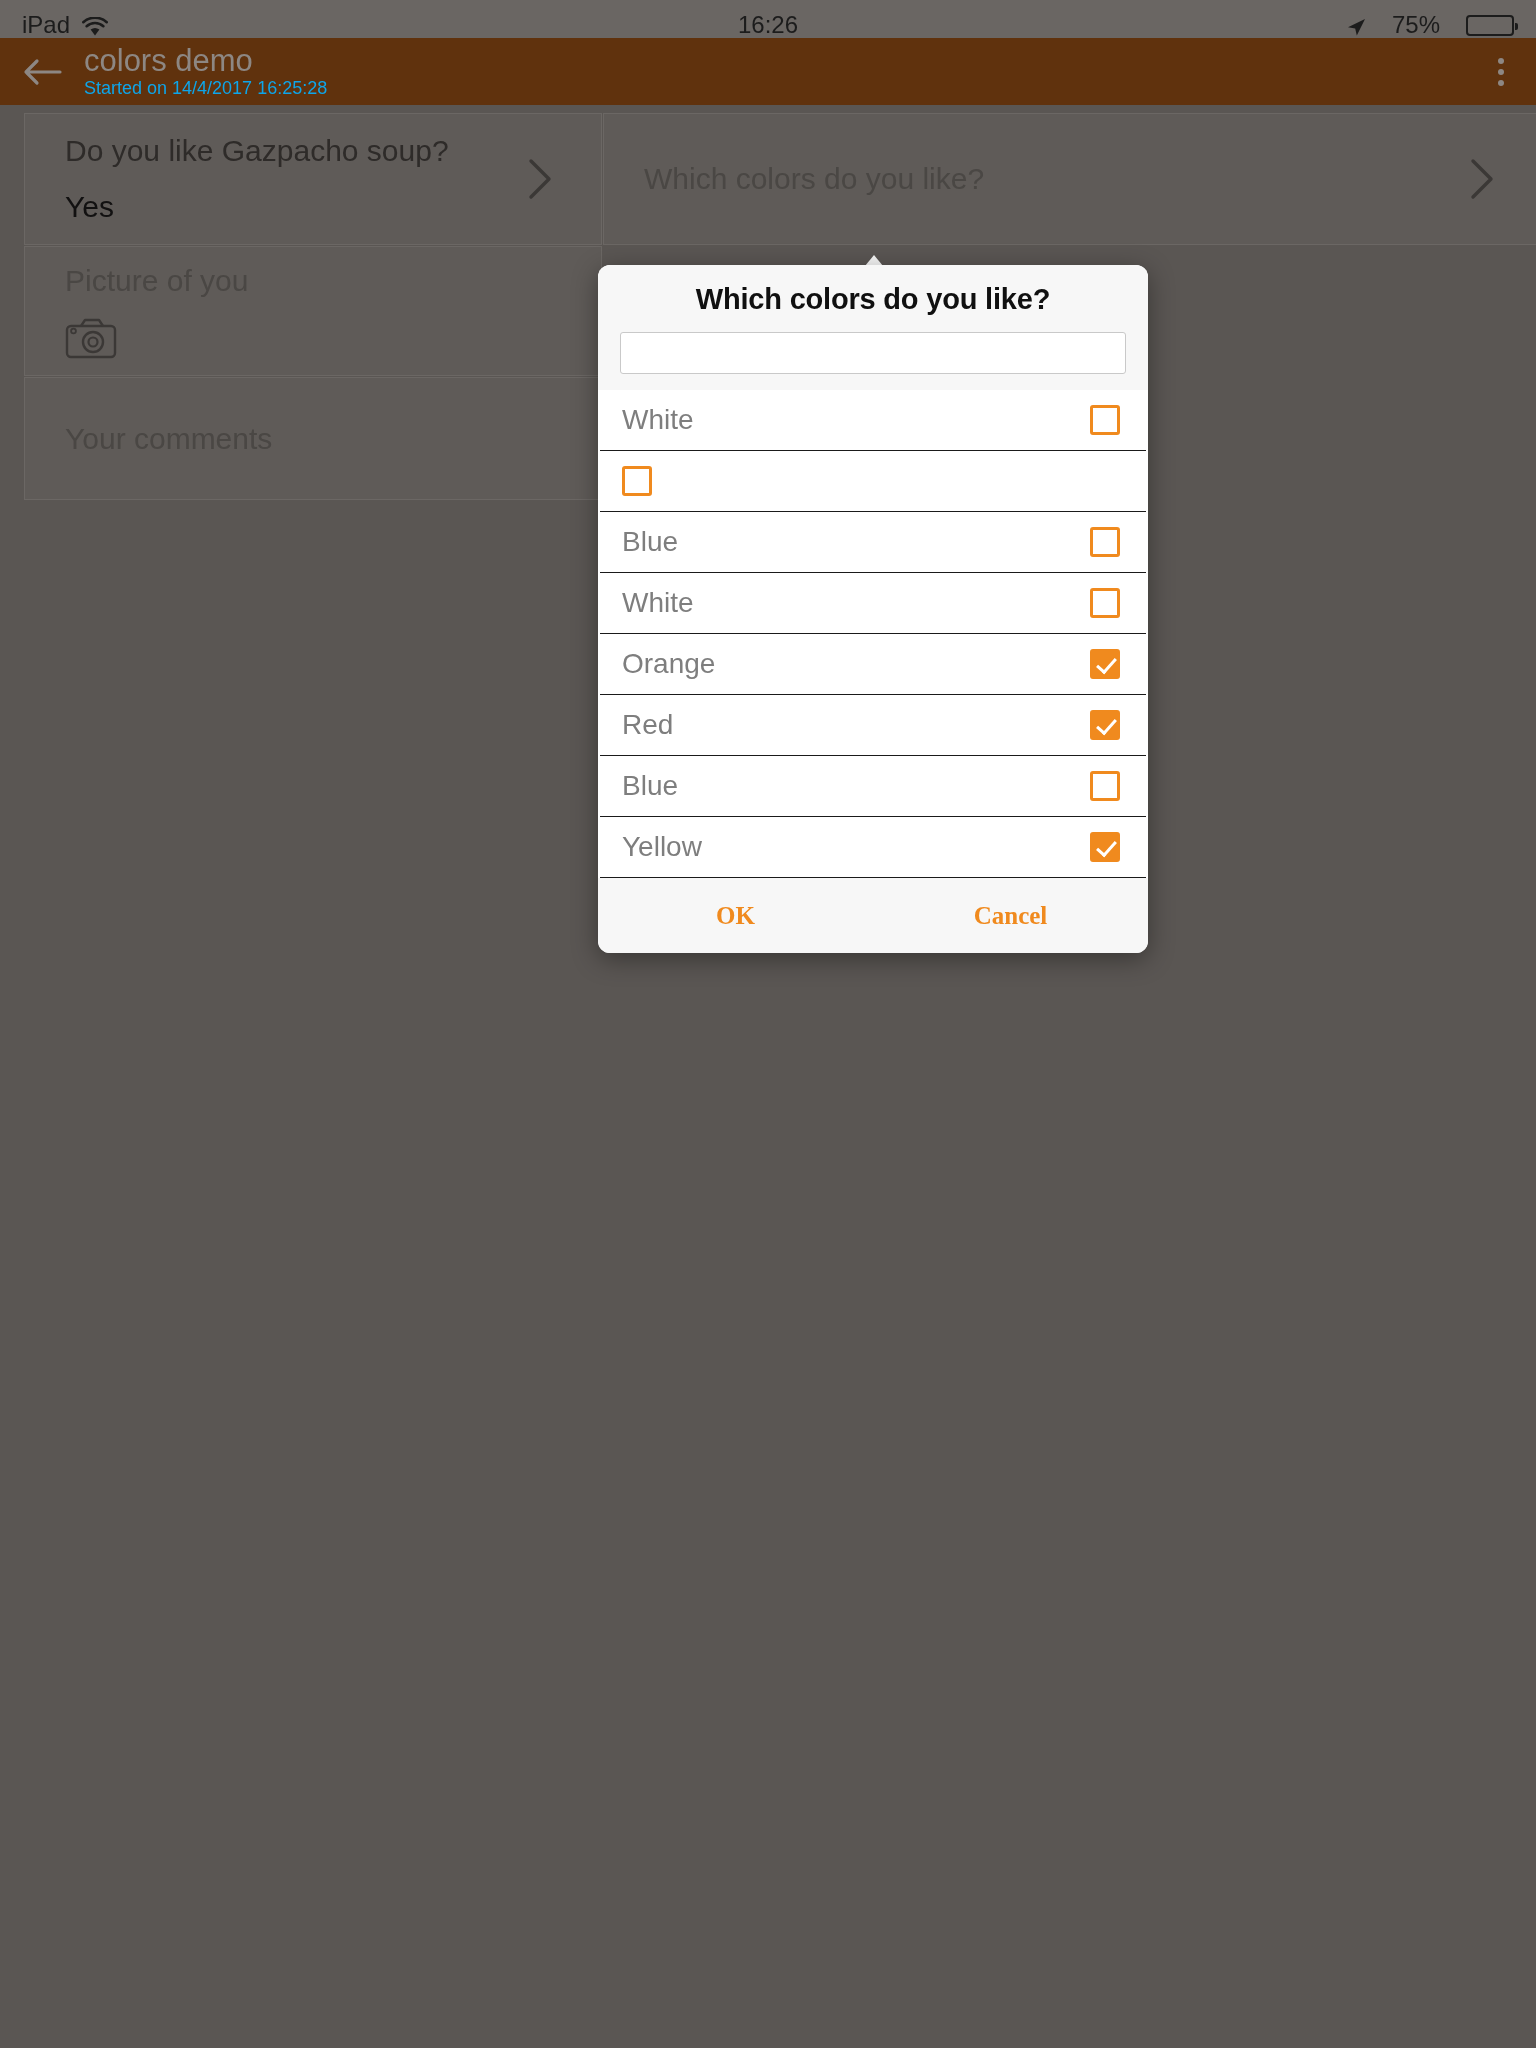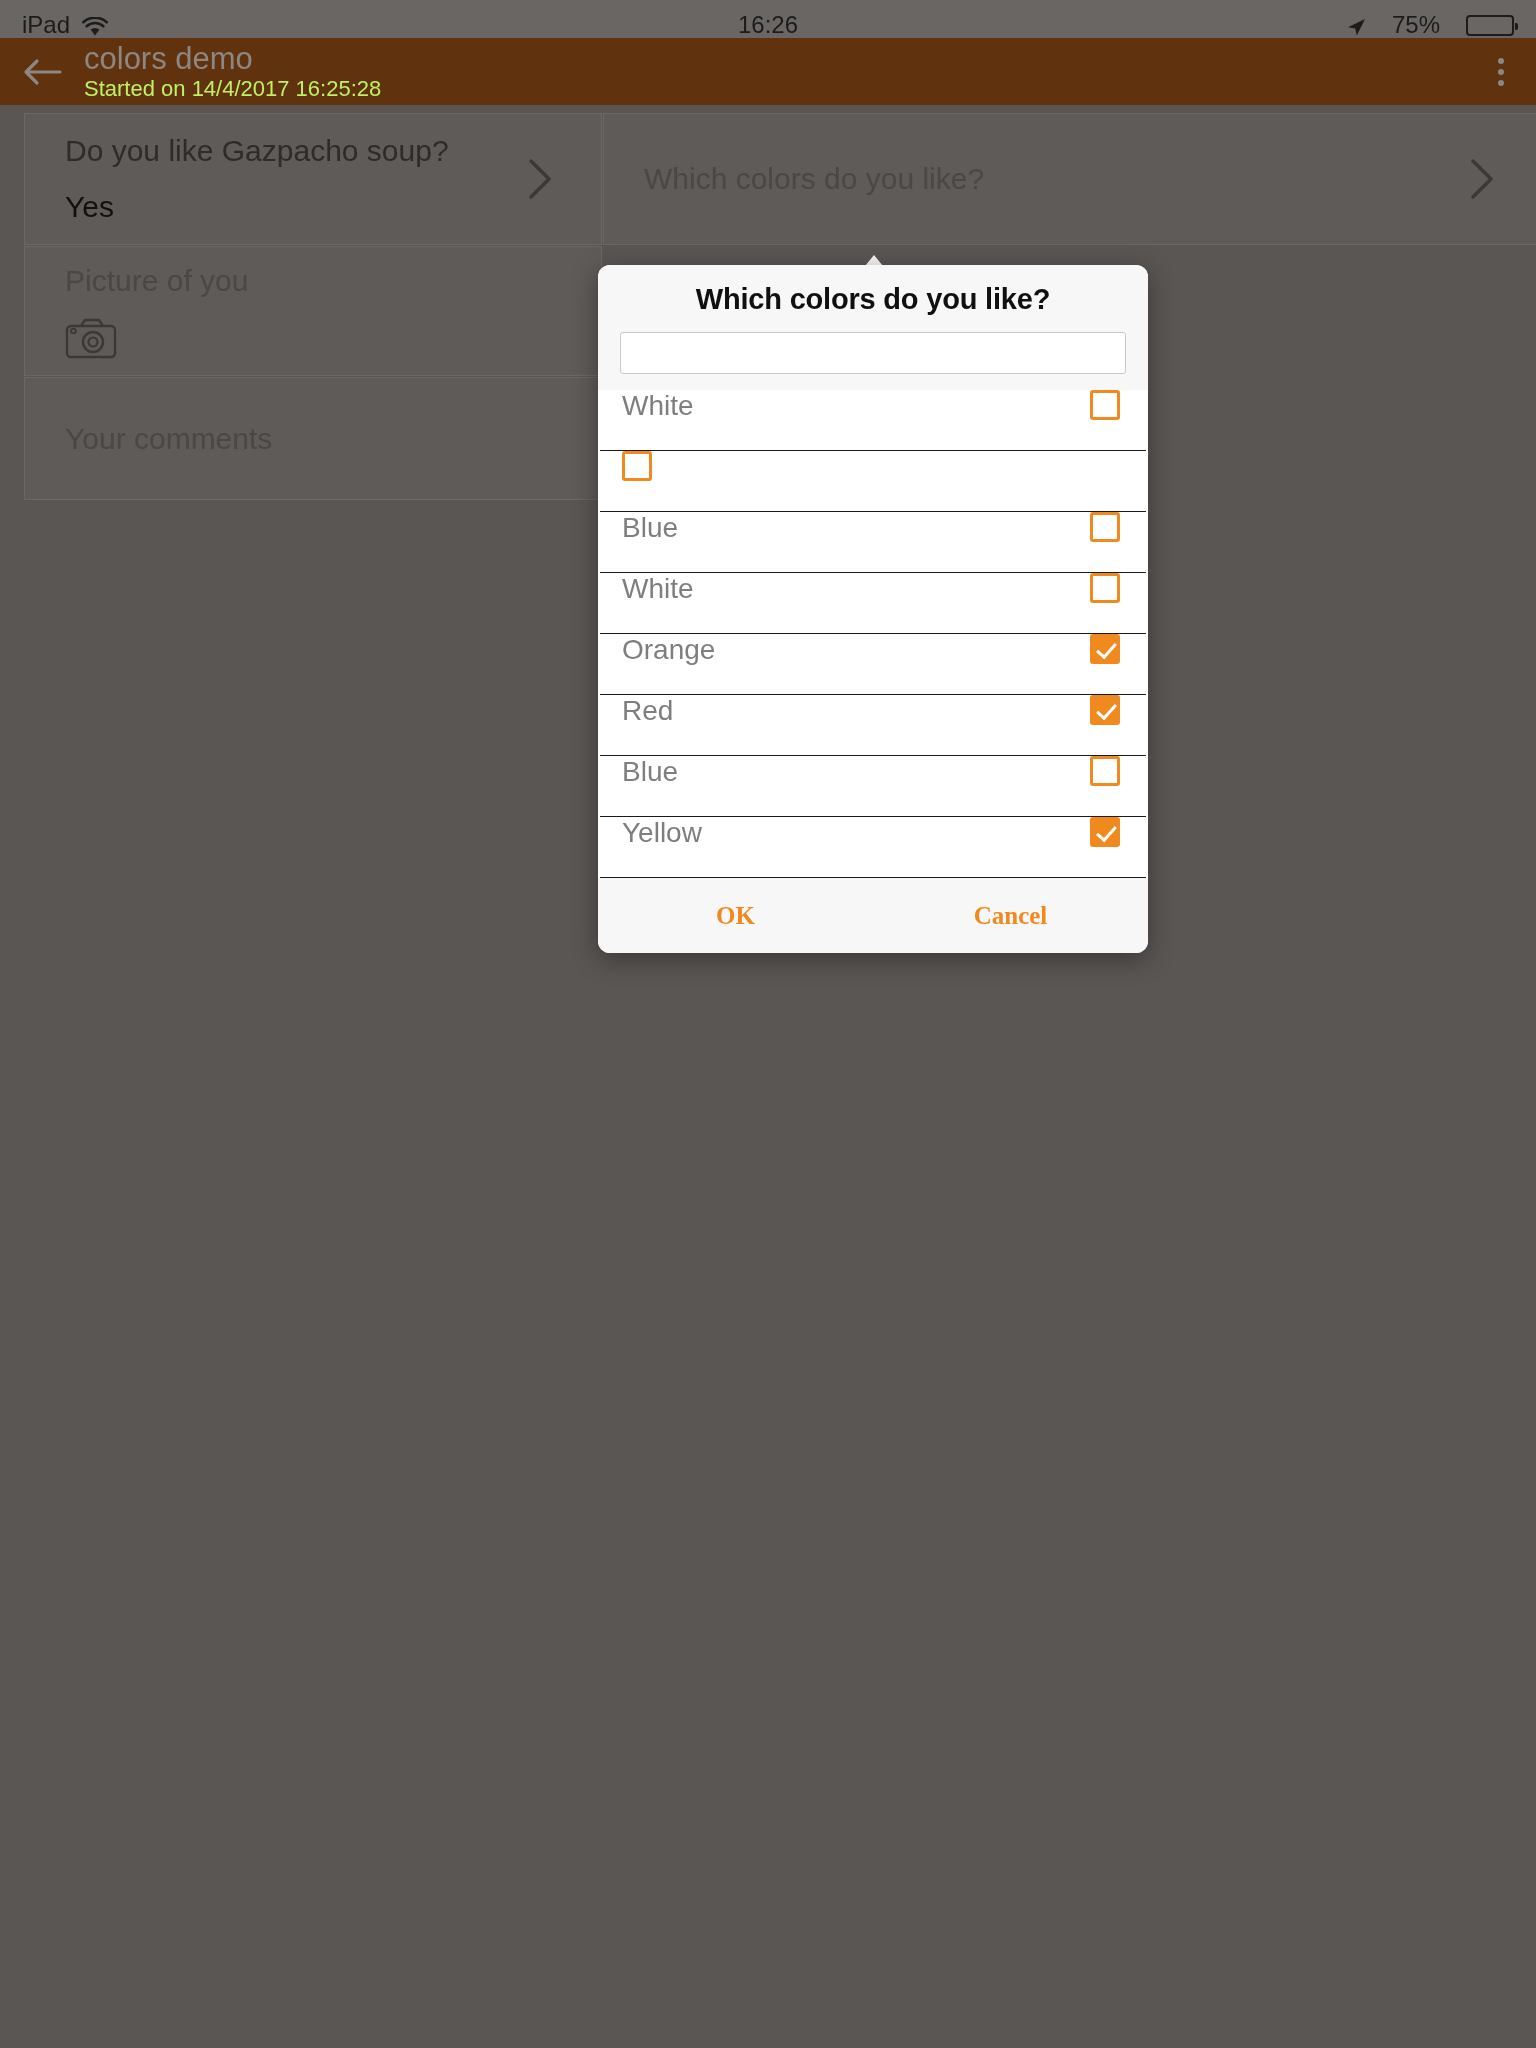--- a/index.html
+++ b/index.html
@@ -44,21 +44,21 @@
   
   .appbar {
     position: absolute; left: 0; top: 38px; width: 1536px; height: 67px;
     background: #60320d;
     display: flex; align-items: center;
     padding: 0 22px;
   }
   .back-arrow { width: 40px; height: 32px; flex: 0 0 auto; margin-right: 22px; }
   .appbar-titles { display: flex; flex-direction: column; justify-content: center; gap: 2px; }
   .appbar-title { font-size: 31px; color: #8d8783; line-height: 1.05; }
-  .appbar-sub { font-size: 22px; color: #bef264; line-height: 1.05; }
+  .appbar-sub { font-size: 18px; color: #0ea5e9; line-height: 1.05; }
   .overflow {
     margin-left: auto; display: flex; flex-direction: column; gap: 5px;
     align-items: center; padding: 6px 10px;
   }
   .overflow span {
     display: block; width: 6px; height: 6px; border-radius: 50%; background: #8d8783;
   }
 
   
   .form-area {
@@ -113,21 +113,21 @@
     width: 100%; height: 42px;
     border: 1px solid #c9c9c9; border-radius: 3px;
     background: #ffffff;
     font-size: 22px; color: #333; padding: 0 10px;
     font-family: "Liberation Sans", sans-serif;
     outline: none;
   }
   .opt-list { background: #ffffff; }
   .opt-row {
     height: 61px;
-    display: flex; 
+    display: flex; align-items: center;
     padding: 0 26px 0 22px;
     border-bottom: 1.5px solid #1a1a1a;
     margin: 0 2px;
   }
   .opt-row:first-child { border-top: none; }
   .opt-label { flex: 1 1 auto; font-size: 28px; color: #7e7e7e; }
   .cb {
     flex: 0 0 auto; width: 30px; height: 30px;
     border: 3px solid #f08a1e; border-radius: 3px;
     background: #ffffff;

